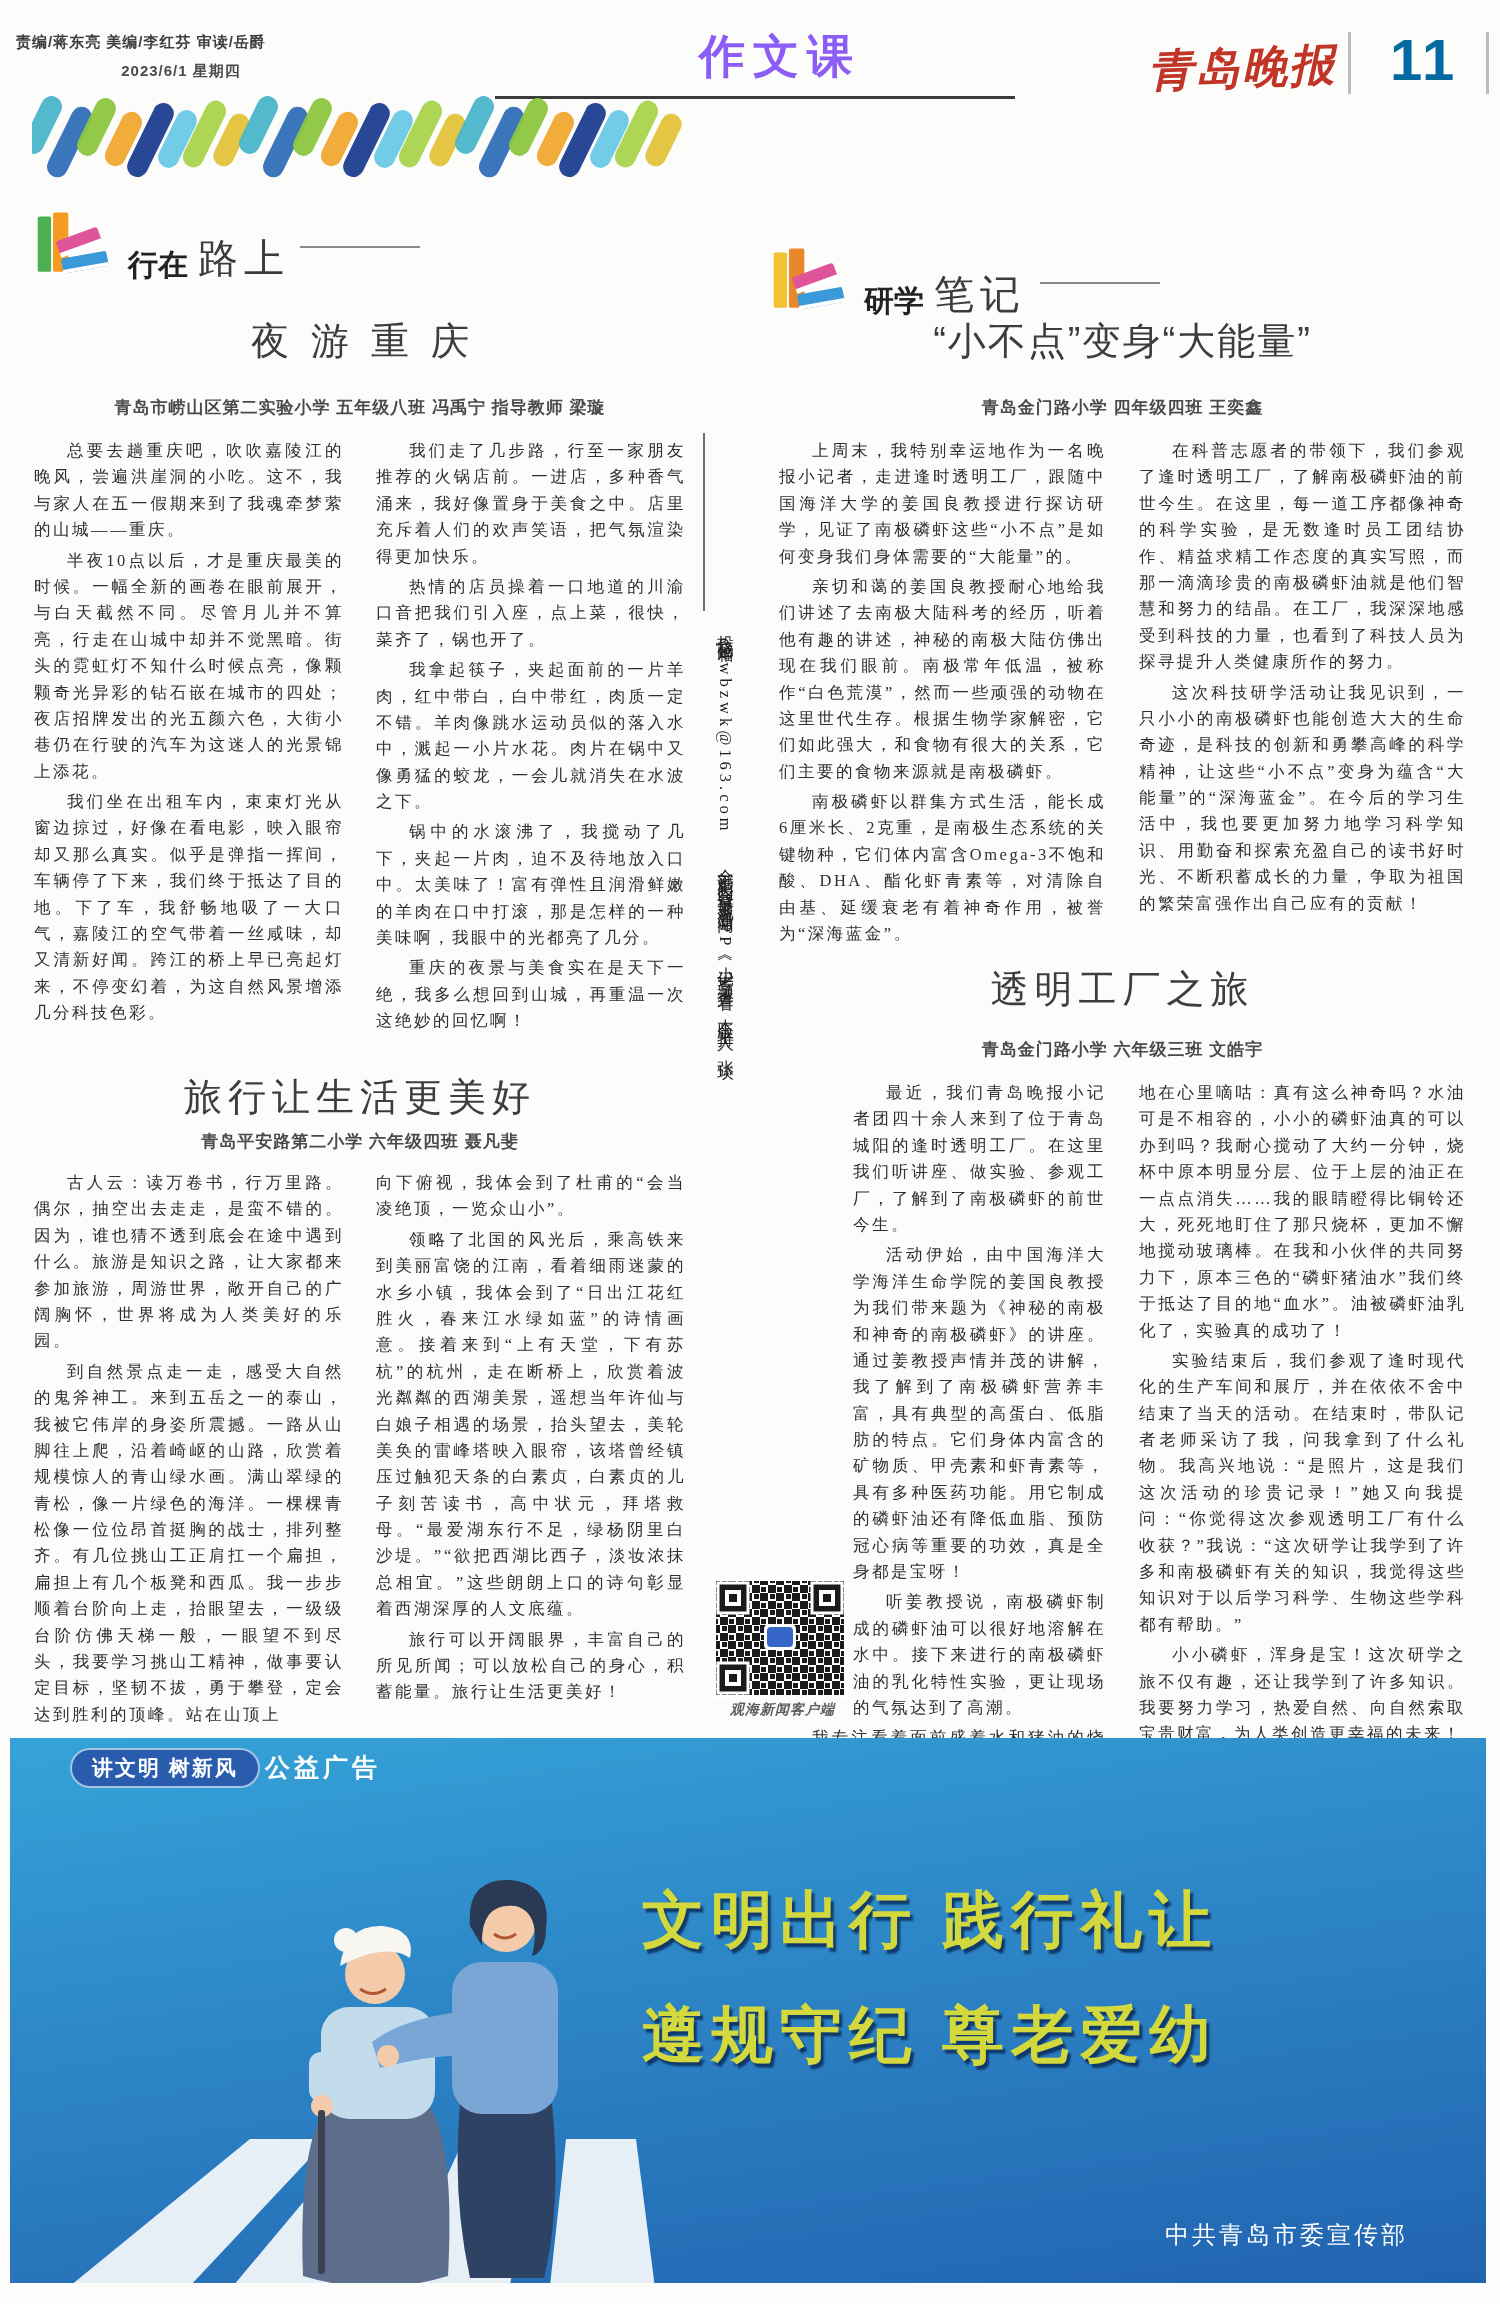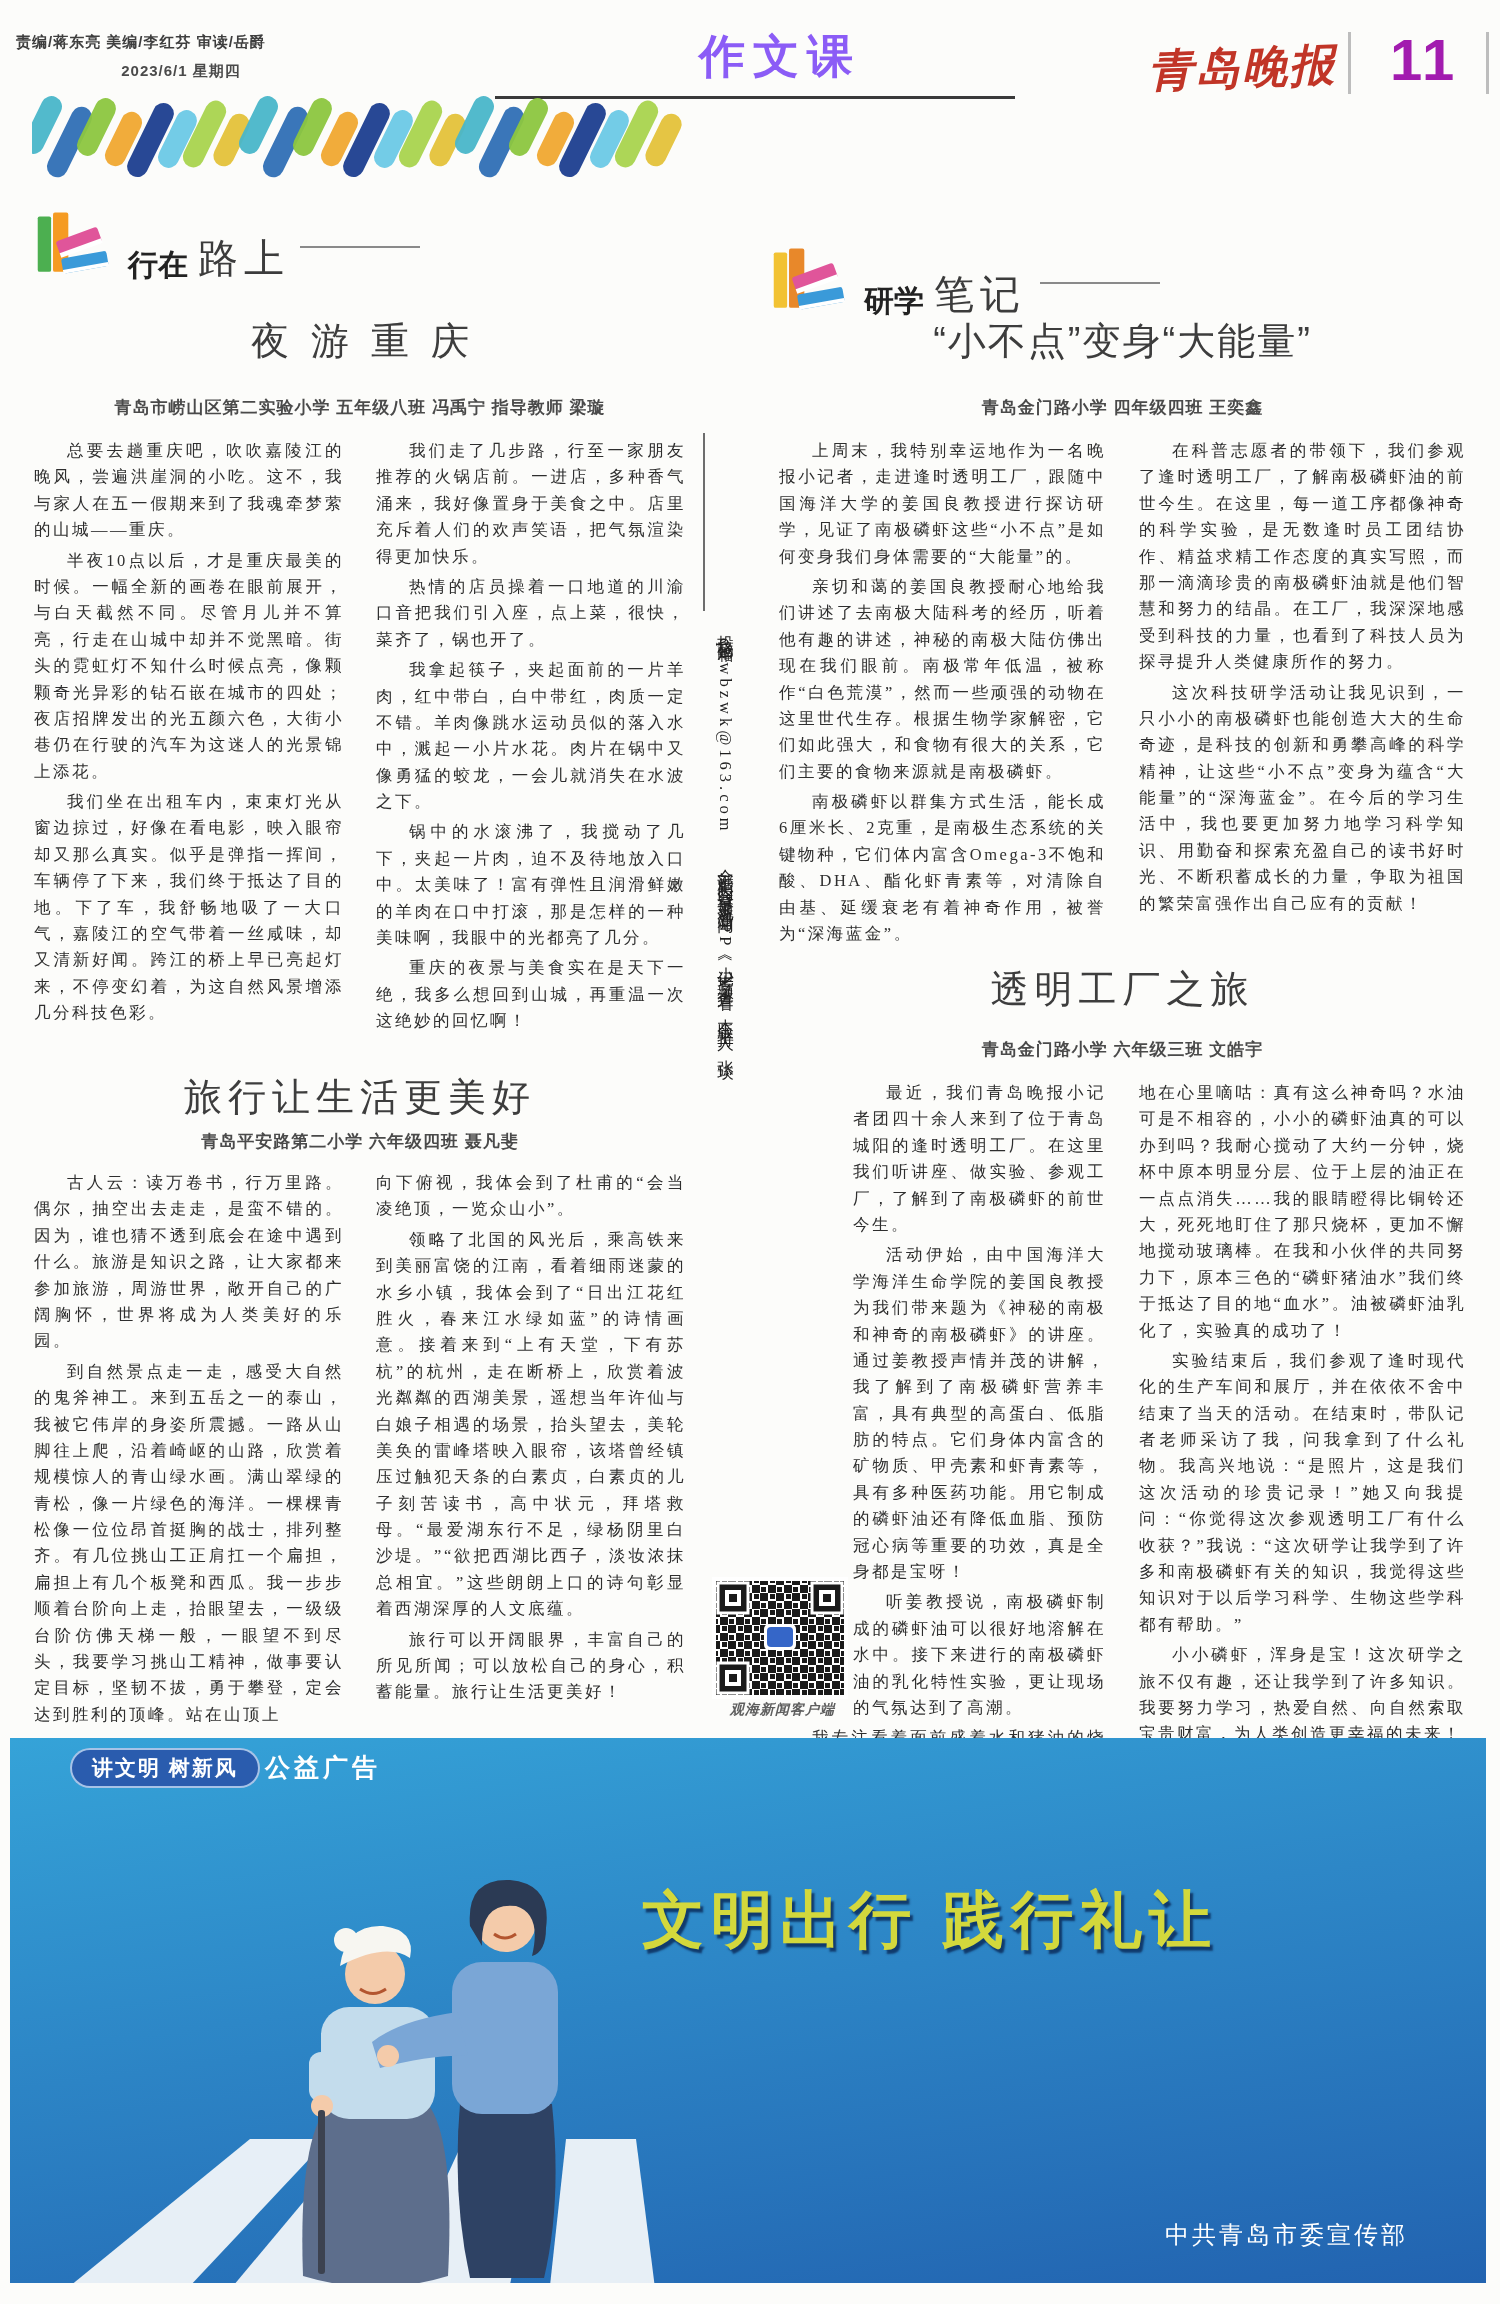--- a/index.html
+++ b/index.html
@@ -10,21 +10,21 @@
   .hdr-editors{position:absolute;left:16px;top:28px;width:330px;font-size:15px;font-weight:700;
                color:#3e3e3e;letter-spacing:1px;line-height:1.9}
   .hdr-editors .date{display:block;text-align:center;font-weight:700;color:#4a4a4a}
   .hdr-title{position:absolute;left:640px;top:26px;width:280px;text-align:center;
              font-size:46px;font-weight:700;color:#8b5cf6;letter-spacing:8px}
   .hdr-underline{position:absolute;left:495px;top:96px;width:520px;height:3px;background:#3a3a3a}
   .masthead{position:absolute;left:1148px;top:38px;width:195px;font-family:"Liberation Serif",serif;
             font-style:italic;font-weight:700;font-size:45px;color:#c13527;letter-spacing:2px;
             transform:rotate(-2deg)}
   .pageno-bar{position:absolute;top:32px;width:3px;height:62px;background:#bdbdbd}
-  .pageno{position:absolute;left:1390px;top:26px;font-size:58px;font-weight:700;color:#a21caf;letter-spacing:3px}
+  .pageno{position:absolute;left:1390px;top:26px;font-size:58px;font-weight:700;color:#0369a1;letter-spacing:3px}
   
   .strokes{position:absolute;left:32px;top:94px;width:715px;height:90px;display:flex;gap:6px;overflow:hidden}
   .stroke{width:21px;height:62px;border-radius:12px;transform:rotate(26deg);flex:none;opacity:.95}
   .stroke:nth-child(8n+1){background:#49b6c9}
   .stroke:nth-child(8n+2){background:#2f6fb5;margin-top:10px;height:76px}
   .stroke:nth-child(8n+3){background:#8cc63f;margin-top:2px}
   .stroke:nth-child(8n+4){background:#f0a830;margin-top:16px;height:58px}
   .stroke:nth-child(8n+5){background:#1c3e8f;margin-top:6px;height:80px}
   .stroke:nth-child(8n+6){background:#6cc9e6;margin-top:14px}
   .stroke:nth-child(8n+7){background:#a9d44e;margin-top:4px;height:72px}
@@ -276,16 +276,17 @@
         <rect x="414" y="158" width="106" height="152" rx="30" fill="#7aa6d6"></rect>
         <path d="M420,208 Q362,216 334,238 L342,264 Q396,250 430,252 Z" fill="#7aa6d6"></path>
         <circle cx="350" cy="252" r="11" fill="#f4cbaa"></circle>
         <circle cx="468" cy="118" r="30" fill="#f4cbaa"></circle>
         <path d="M432,122 Q428,74 472,76 Q514,80 508,124 Q508,148 494,152 Q504,110 478,102 Q442,98 444,142 Z" fill="#2b3a54"></path>
         <path d="M456,130 q11,8 22,0" stroke="#b3552f" stroke-width="3" fill="none"></path>
       </g>
     </svg>
 
     <div class="ad-slogan sl1">文明出行  践行礼让</div>
+    <div class="ad-slogan sl2">遵规守纪  尊老爱幼</div>
     <div class="ad-credit">中共青岛市委宣传部</div>
   </div>
 
 </div>
 
 </body></html>

